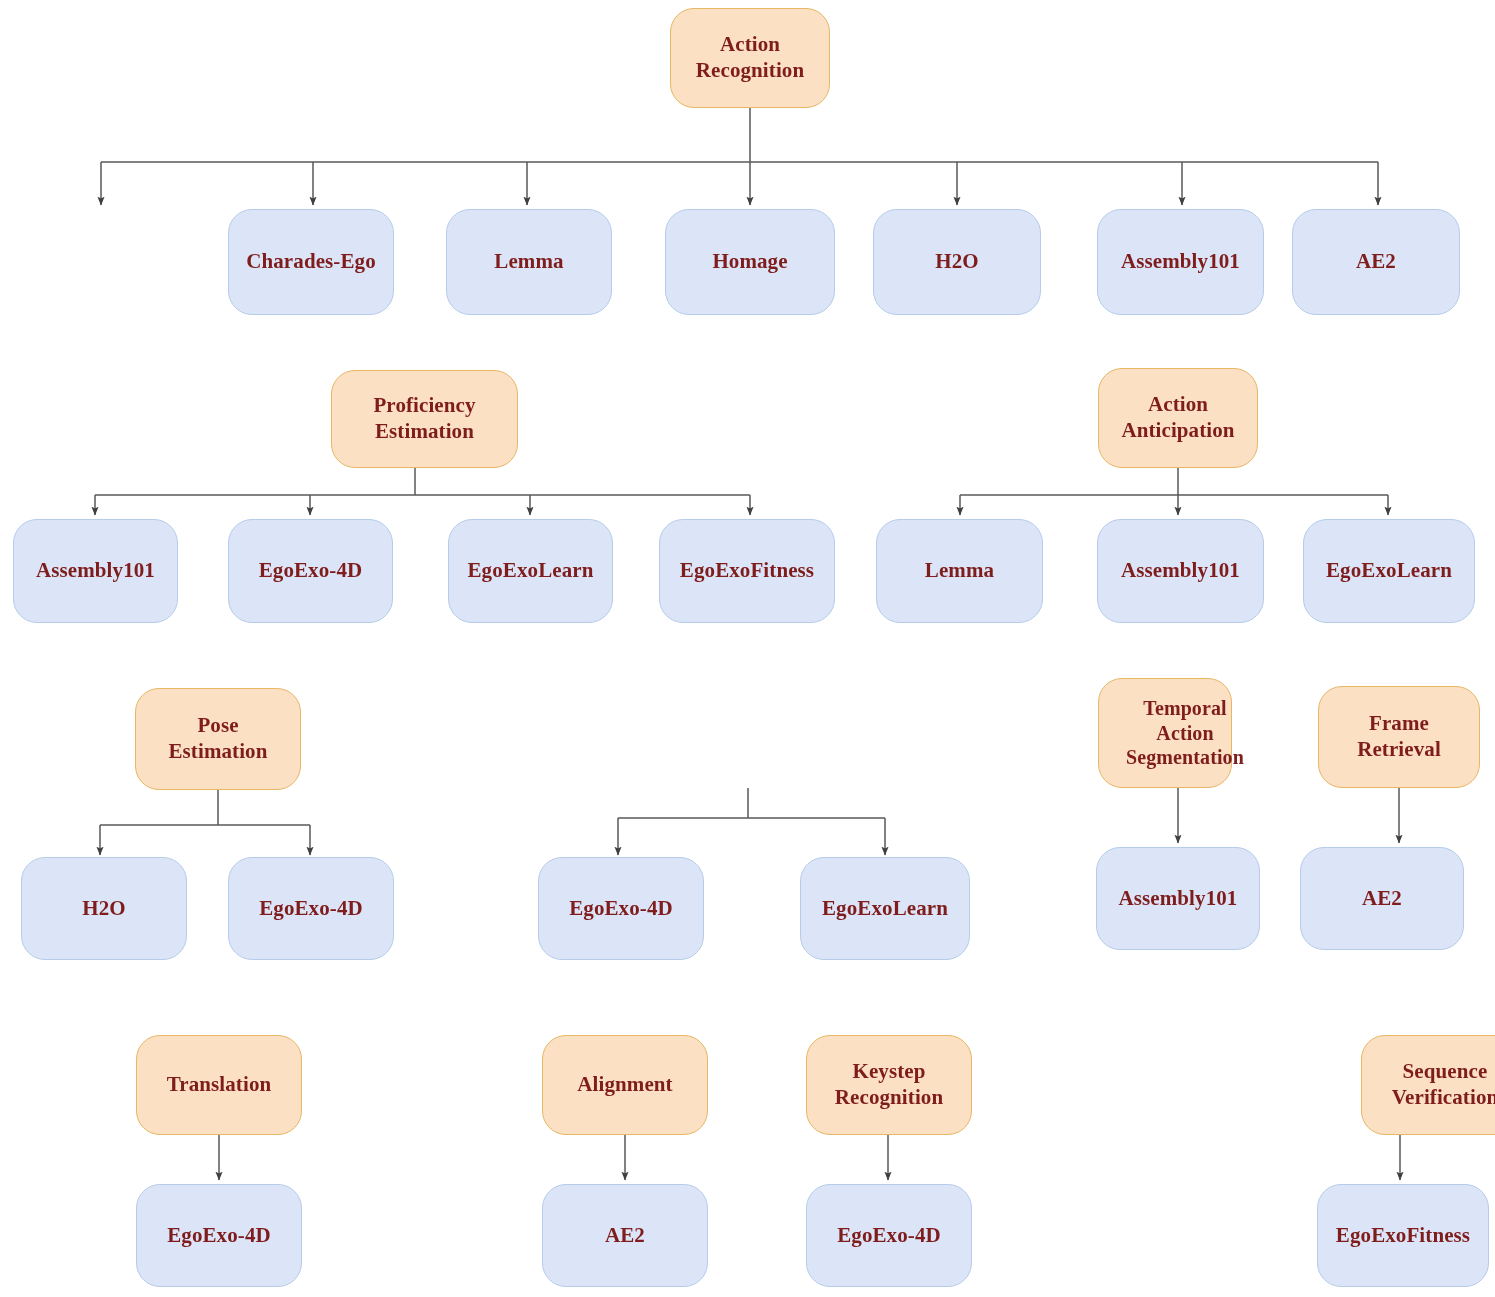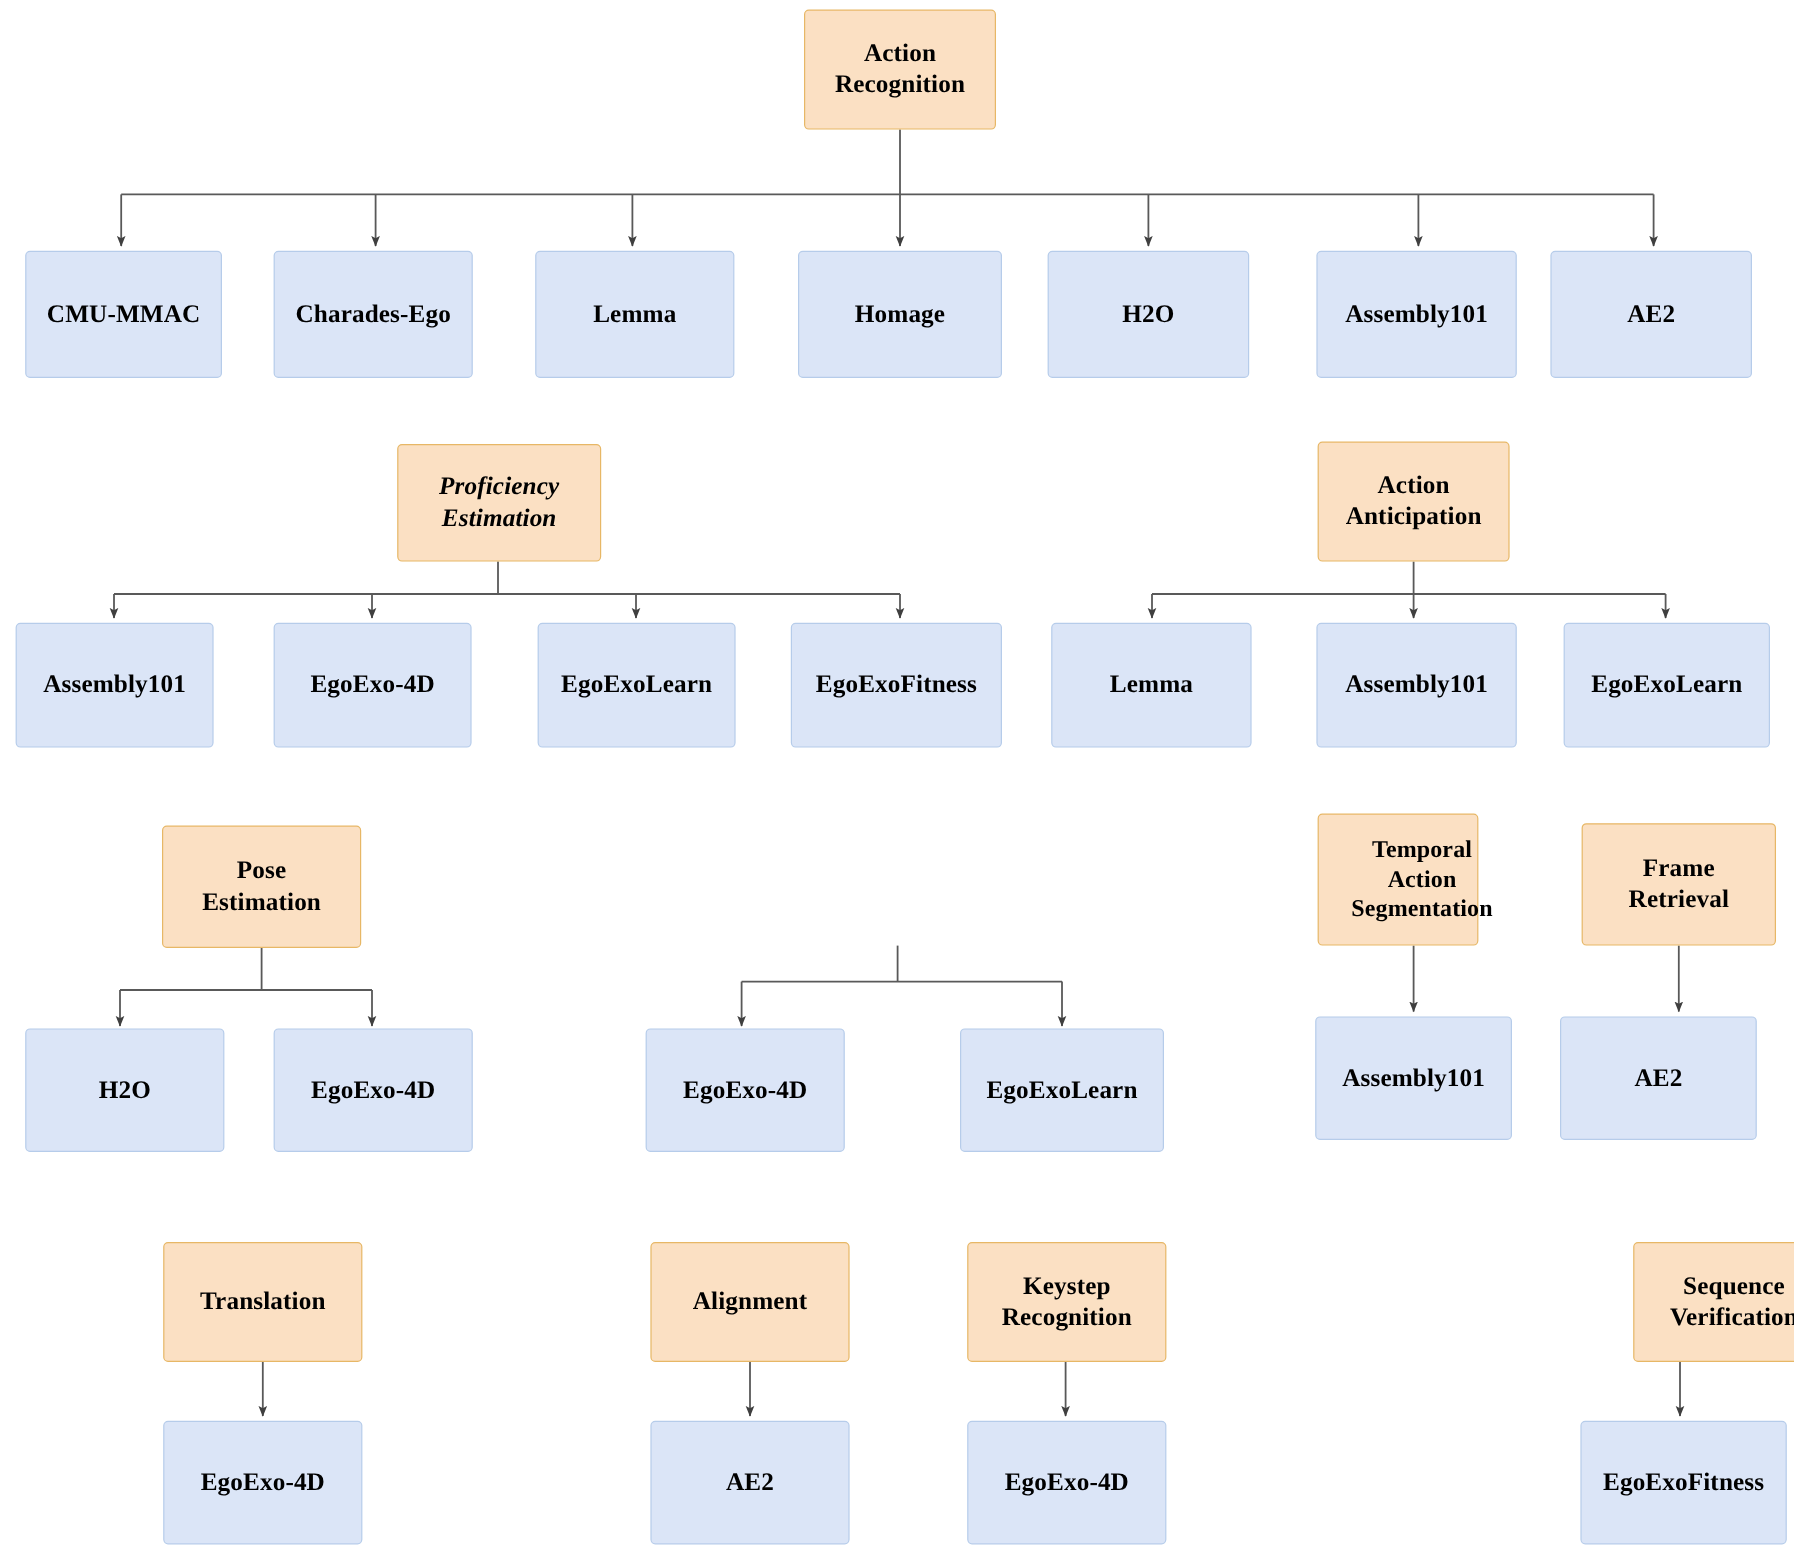--- a/index.html
+++ b/index.html
@@ -23,27 +23,27 @@
   #edges {
     position: absolute;
     left: 0; top: 0;
     width: 1495px;
     height: 1297px;
     pointer-events: none;
   }
   .node {
     position: absolute;
     box-sizing: border-box;
-    border-radius: 4px;
+    border-radius: 24px;
     display: flex;
     align-items: center;
     justify-content: center;
     text-align: center;
     font-weight: bold;
-    color: #000000;
+    color: #7f1d1d;
     line-height: 1.22;
     letter-spacing: 0.1px;
     padding: 2px 4px;
   }
   .node.task {
     background: #FBE0C3;
     border: 1.6px solid #E7B766;
     font-size: 21px;
   }
   .node.dataset {
@@ -114,43 +114,40 @@
 
       <path d="M1400,1135 L1400,1180" marker-end="url(#arrowhead)"></path>
     </g>
   </svg>
 
   <div class="node task" style="left:670px; top:8px; width:160px; height:100px;">
     <span class="label">Action
 Recognition</span>
   </div>
 
-  <div class="node dataset" style="left:21px; top:209px; width:164px; height:106px;">
-    <span class="label">CMU-MMAC</span>
-  </div>
   <div class="node dataset" style="left:228px; top:209px; width:166px; height:106px;">
     <span class="label">Charades-Ego</span>
   </div>
   <div class="node dataset" style="left:446px; top:209px; width:166px; height:106px;">
     <span class="label">Lemma</span>
   </div>
   <div class="node dataset" style="left:665px; top:209px; width:170px; height:106px;">
     <span class="label">Homage</span>
   </div>
   <div class="node dataset" style="left:873px; top:209px; width:168px; height:106px;">
     <span class="label">H2O</span>
   </div>
   <div class="node dataset" style="left:1097px; top:209px; width:167px; height:106px;">
     <span class="label">Assembly101</span>
   </div>
   <div class="node dataset" style="left:1292px; top:209px; width:168px; height:106px;">
     <span class="label">AE2</span>
   </div>
 
-  <div class="node task" style="left:331px; top:370px; width:170px; height:98px;font-style:italic;">
+  <div class="node task" style="left:331px; top:370px; width:187px; height:98px;">
     <span class="label">Proficiency
 Estimation</span>
   </div>
 
   <div class="node dataset" style="left:13px; top:519px; width:165px; height:104px;">
     <span class="label">Assembly101</span>
   </div>
   <div class="node dataset" style="left:228px; top:519px; width:165px; height:104px;">
     <span class="label">EgoExo-4D</span>
   </div>

